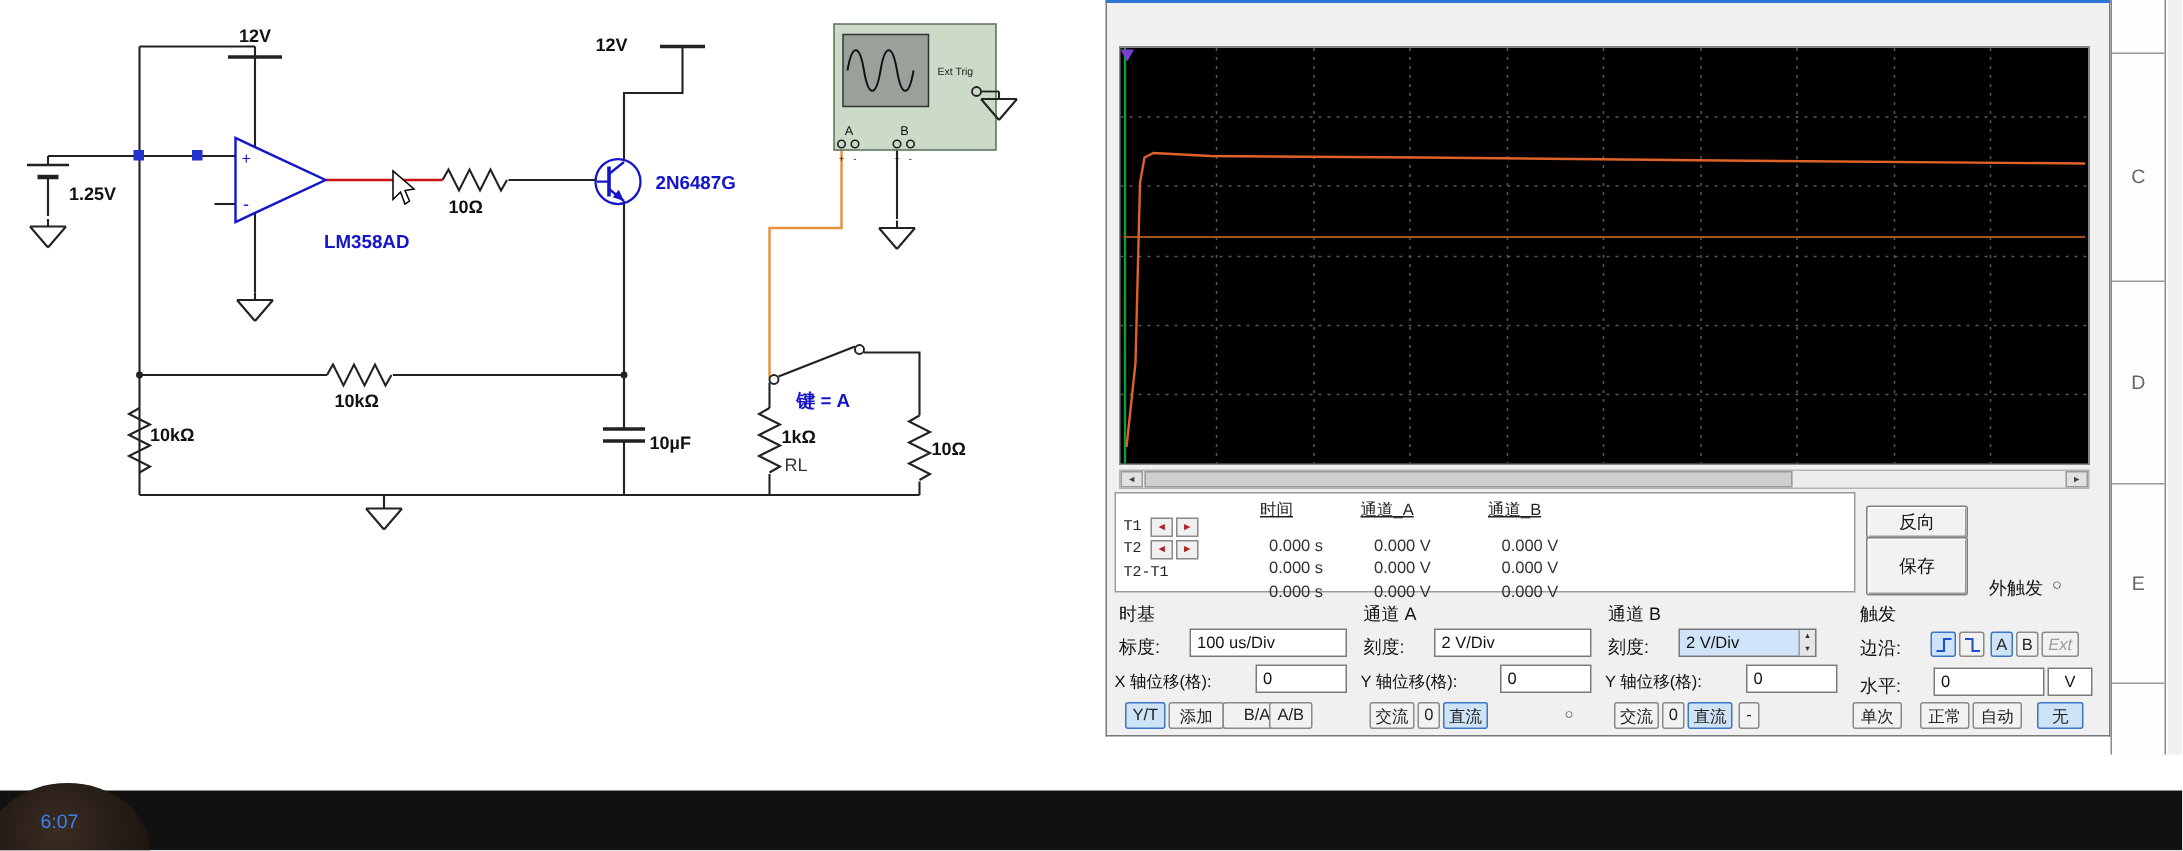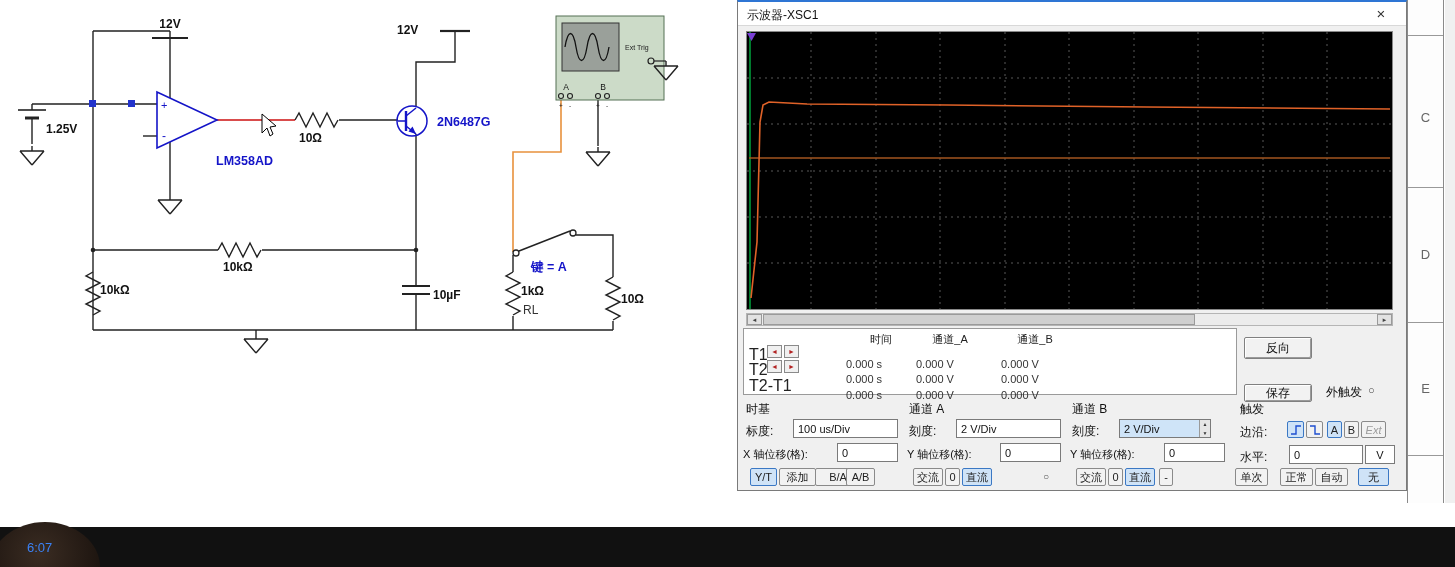--- a/index.html
+++ b/index.html
@@ -20,22 +20,22 @@
            border:1px solid #888;}
   .grid line{stroke:#585858;stroke-width:1;stroke-dasharray:2,4;}
   .scrollbar{position:absolute;left:8px;top:311px;width:647px;height:13px;background:#ececec;
              border:1px solid #b5b5b5;}
   .sb-arrow{position:absolute;top:0;width:15px;height:11px;background:#e2e2e2;border:1px solid #9a9a9a;
             font-size:6px;color:#444;text-align:center;line-height:10px;}
   .sb-thumb{position:absolute;left:16px;top:0;width:432px;height:11px;background:#cfcfcf;border:1px solid #9a9a9a;}
 
   .meas{position:absolute;left:5px;top:326px;width:494px;height:67px;background:#fff;
         border:1px solid #9a9a9a;font-size:11px;color:#222;}
-  .mh{position:absolute;top:3px;text-align:center;font-size:11px;color:#222;}
-  .ml{position:absolute;left:5px;font-size:16px;color:#222;white-space:nowrap;}
+  .mh{position:absolute;top:3px;text-align:left;font-size:11px;color:#222;text-decoration:underline;}
+  .ml{position:absolute;left:5px;font-size:10px;color:#222;white-space:nowrap;font-family:Liberation Mono, monospace;}
   .mv{position:absolute;font-size:11px;color:#333;white-space:nowrap;margin-top:12px;}
   .tbtn{position:absolute;width:15px;height:13px;background:#f0f0f0;border:1px solid #8a8a8a;
         padding:0;font-size:7px;color:#b22222;line-height:11px;text-align:center;}
 
   .btn3d{position:absolute;background:#f2f2f2;border:1px solid #808080;border-radius:2px;
          box-shadow:inset 1px 1px 0 #fff, inset -1px -1px 0 #9a9a9a;
          font-size:12px;color:#111;display:flex;align-items:center;justify-content:center;padding:0;}
   .lbl{position:absolute;font-size:12px;color:#111;white-space:nowrap;}
   .lbl.sm{font-size:11px;}
   .inp{position:absolute;height:19px;background:#fff;border:1px solid #7a7a7a;font-size:11px;color:#111;
@@ -204,24 +204,20 @@
     <div class="tick" style="top:187px"></div>
     <div class="tick" style="top:322px"></div>
     <div class="tick" style="top:455px"></div>
     <div class="z" style="top:110px">C</div>
     <div class="z" style="top:247px">D</div>
     <div class="z" style="top:381px">E</div>
   </div>
   <div class="right-fill"></div>
 
   <div class="scope-win">
-    <div class="titlebar">
-      <span class="title">示波器-XSC1</span>
-      <span class="close-btn">×</span>
-    </div>
 
     <div class="display">
       <svg width="645" height="277" viewBox="0 0 645 277">
         <g class="grid">
           <line x1="64" y1="0" x2="64" y2="277"></line>
             <line x1="129" y1="0" x2="129" y2="277"></line>
           <line x1="193" y1="0" x2="193" y2="277"></line>
             <line x1="258" y1="0" x2="258" y2="277"></line>
           <line x1="322" y1="0" x2="322" y2="277"></line>
             <line x1="387" y1="0" x2="387" y2="277"></line>
@@ -266,21 +262,21 @@
       <span class="mv" style="left:172px;top:32px">0.000 V</span>
       <span class="mv" style="left:257px;top:32px">0.000 V</span>
 
       <span class="ml" style="top:48px">T2-T1</span>
       <span class="mv" style="left:102px;top:48px">0.000 s</span>
       <span class="mv" style="left:172px;top:48px">0.000 V</span>
       <span class="mv" style="left:257px;top:48px">0.000 V</span>
     </div>
 
     <button class="btn3d" style="left:506px;top:335px;width:68px;height:22px">反向</button>
-    <button class="btn3d" style="left:506px;top:382px;width:68px;height:18px">保存</button>
+    <button class="btn3d" style="left:506px;top:356px;width:68px;height:39px">保存</button>
     <span class="lbl" style="left:588px;top:382px">外触发</span>
     <span class="lbl" style="left:630px;top:382px;font-size:11px;color:#444">○</span>
 
     <span class="lbl" style="left:8px;top:399px">时基</span>
     <span class="lbl" style="left:8px;top:421px">标度:</span>
     <div class="inp" style="left:55px;top:417px;width:105px">
       <span>100 us/Div</span>
     </div>
     <span class="lbl sm" style="left:5px;top:445px">X 轴位移(格):</span>
     <div class="inp" style="left:99px;top:441px;width:61px">

